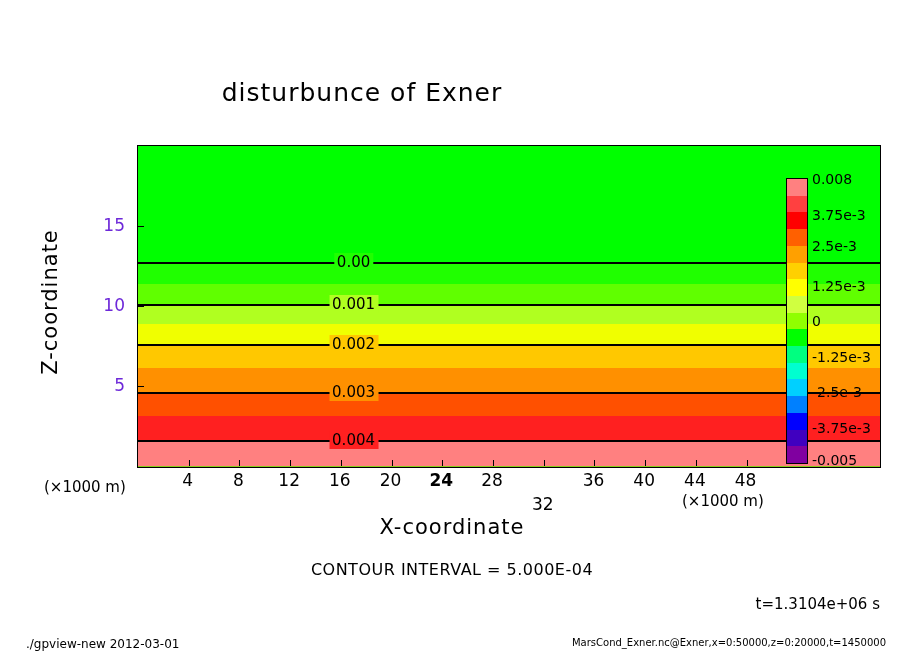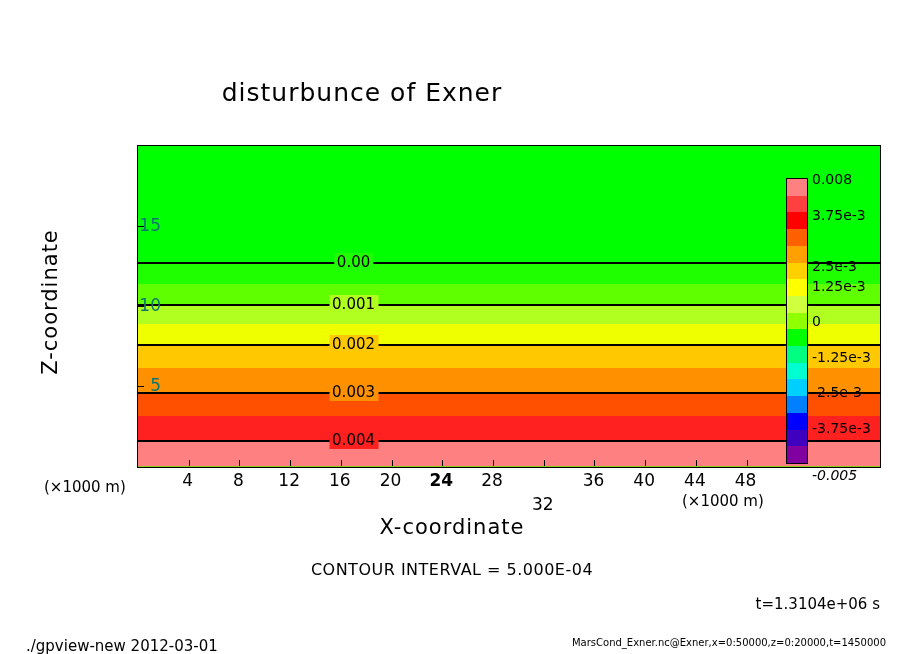--- a/index.html
+++ b/index.html
@@ -45,21 +45,21 @@
 
   
   .tick-x{position:absolute;width:0;height:6px;border-left:1.5px solid #000;top:-6px;}
   .xlabel-t{
     position:absolute;top:2px;transform:translateX(-50%);
     font-size:17px;color:#000;
   }
   .tick-y{position:absolute;height:0;width:6px;border-top:1.5px solid #000;left:-6px;}
   .ylabel-t{
     position:absolute;left:-12px;transform:translate(-100%,-50%);
-    font-size:17px;color:#0f766e;margin-left:36px;
+    font-size:17px;color:#6d28d9;
   }
 
   #xaxis-title{
     left:0;top:515px;width:904px;text-align:center;
     font-size:21px;color:#000;letter-spacing:1px;
   }
   #yaxis-title{
     left:-60px;top:290px;width:220px;text-align:center;
     font-size:21px;color:#000;letter-spacing:1px;
     transform:rotate(-90deg);
@@ -88,21 +88,21 @@
   
   #contour-interval{
     left:0;top:560px;width:904px;text-align:center;
     font-size:16px;color:#000;letter-spacing:0.5px;
   }
   #time-stamp{
     left:0;top:595px;width:880px;text-align:right;
     font-size:15px;color:#000;
   }
   #foot-left{
-    left:26px;top:637px;font-size:15px;color:#000;
+    left:26px;top:637px;font-size:12px;color:#000;
   }
   #foot-right{
     left:0;top:637px;width:886px;text-align:right;font-size:10px;color:#000;
   }
 </style>
 </head>
 <body>
 
 <div class="abs" id="title">disturbunce of Exner</div>
 
@@ -193,25 +193,25 @@
     <div class="cbcell" style="height: 16.7059px; background: rgb(0, 255, 208);"></div>
     <div class="cbcell" style="height: 16.7059px; background: rgb(0, 208, 255);"></div>
     <div class="cbcell" style="height: 16.7059px; background: rgb(0, 128, 255);"></div>
     <div class="cbcell" style="height: 16.7059px; background: rgb(0, 0, 255);"></div>
     <div class="cbcell" style="height: 16.7059px; background: rgb(64, 0, 192);"></div>
     <div class="cbcell" style="height: 16.7059px; background: rgb(128, 0, 160);"></div>
   </div>
 <div class="abs" id="cbar-ticks" style="left:0;top:0;width:904px;height:654px;pointer-events:none;">
     <div class="cbtick" style="top: 179px;">0.008</div>
     <div class="cbtick" style="top: 214.5px;">3.75e-3</div>
-    <div class="cbtick" style="top: 266px;">2.5e-3</div>
+    <div class="cbtick" style="top: 246px;">2.5e-3</div>
     <div class="cbtick" style="top: 285.5px;">1.25e-3</div>
     <div class="cbtick" style="top: 321px;">0</div>
     <div class="cbtick" style="top: 356.5px;">-1.25e-3</div>
     <div class="cbtick" style="top: 392px;">-2.5e-3</div>
     <div class="cbtick" style="top: 427.5px;">-3.75e-3</div>
-    <div class="cbtick" style="top: 475px; font-style: italic;">-0.005</div>
+    <div class="cbtick" style="top: 460px;">-0.005</div>
   </div>
 
 <div class="abs" id="contour-interval">CONTOUR INTERVAL = 5.000E-04</div>
 <div class="abs" id="time-stamp">t=1.3104e+06 s</div>
 <div class="abs" id="foot-left">./gpview-new   2012-03-01</div>
 <div class="abs" id="foot-right">MarsCond_Exner.nc@Exner,x=0:50000,z=0:20000,t=1450000</div>
 
 </body></html>

